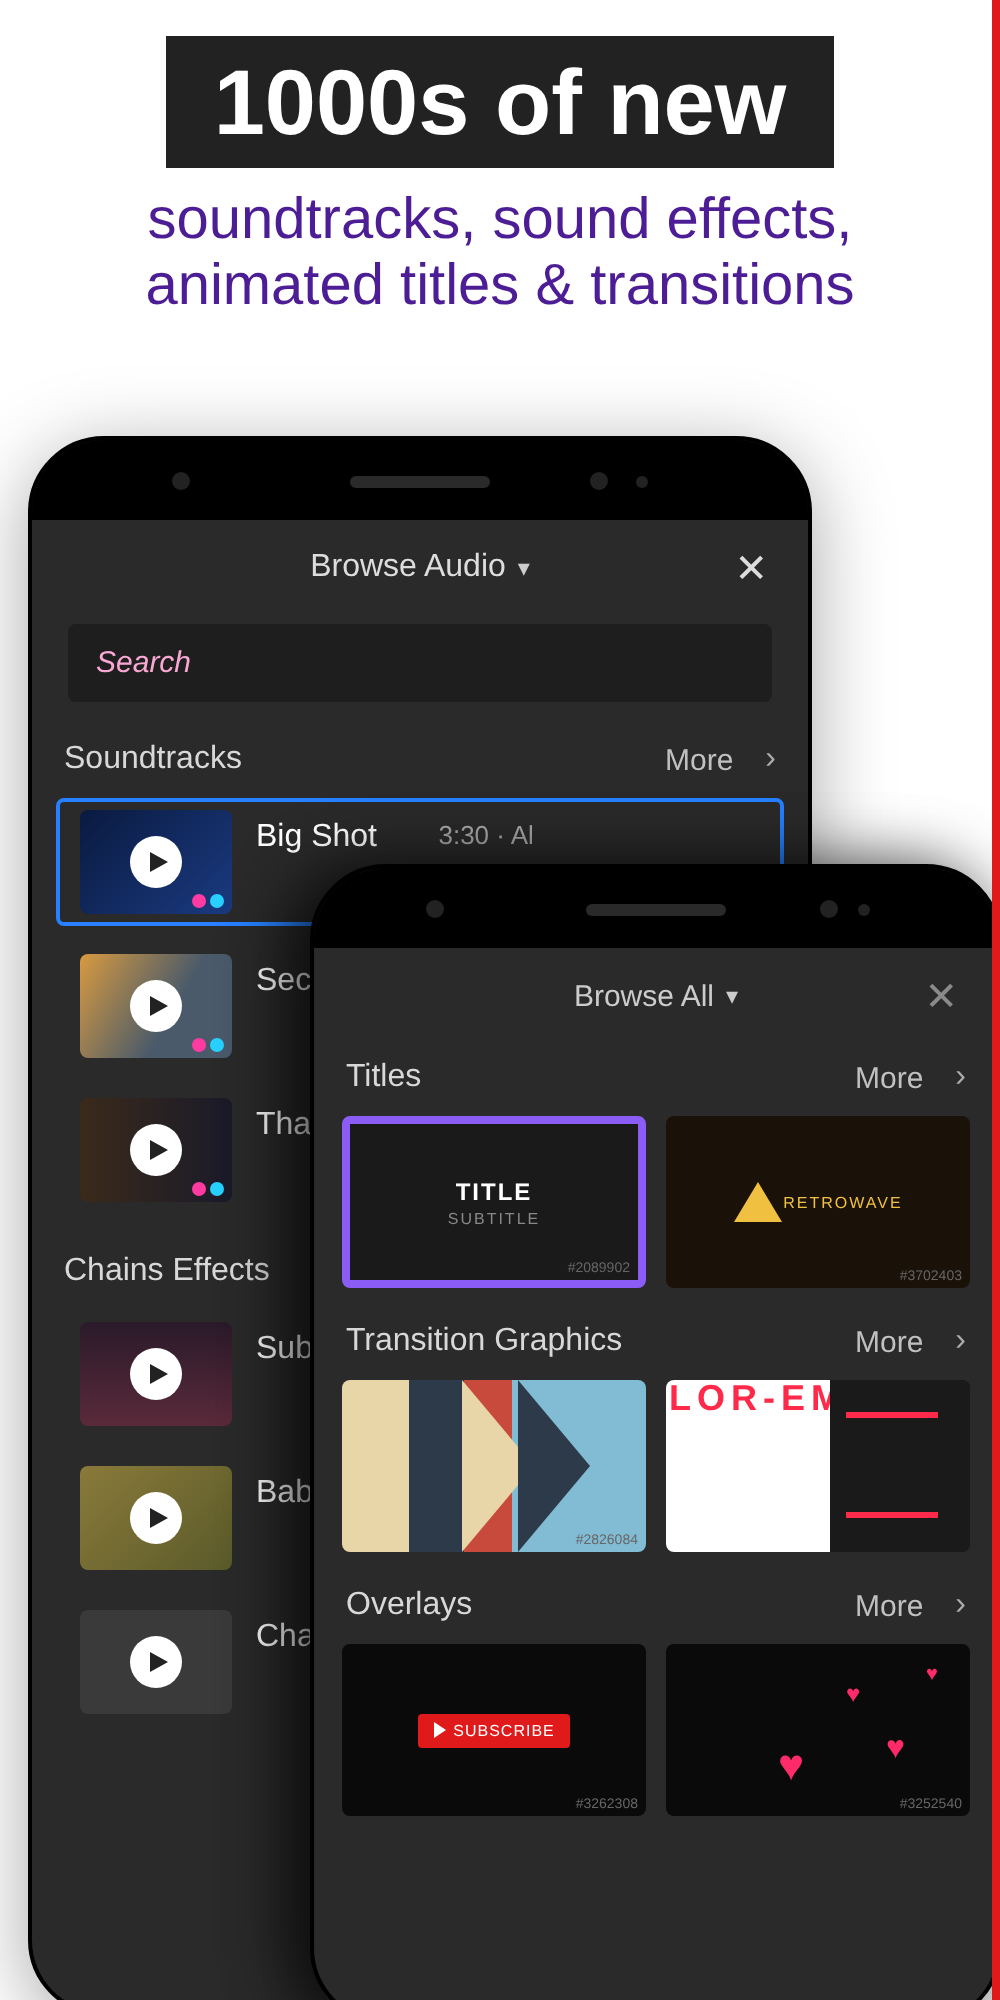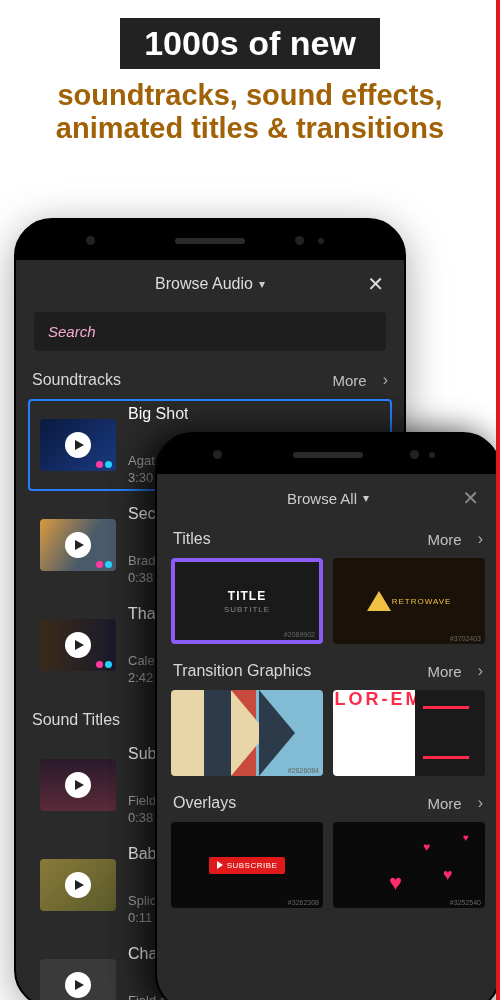--- a/index.html
+++ b/index.html
@@ -9,28 +9,28 @@
     background: #fff;
     font-family: -apple-system, BlinkMacSystemFont, "Segoe UI", Arial, sans-serif;
     overflow: hidden;
     position: relative;
   }
   .banner { text-align: center; padding-top: 18px; }
   .banner-top {
     display: inline-block;
     background: #222;
     color: #fff;
-    font-size: 34px;
+    font-size: 46px;
     font-weight: 700;
     padding: 6px 24px;
   }
   .banner-sub {
-    color: #a16207;
+    color: #4c1d95;
     font-size: 29px;
-    font-weight: 700;
+    font-weight: 400;
     margin-top: 10px;
     line-height: 1.15;
   }
 
   
   .phone {
     position: absolute;
     background: #141414;
     border-radius: 38px;
     box-shadow: 0 8px 40px rgba(0,0,0,0.35);
@@ -120,21 +120,21 @@
   }
   .play-circ{
     width:26px;height:26px;border-radius:50%;background:#fff;
     display:flex;align-items:center;justify-content:center;
   }
   .play-tri{
     width:0;height:0;border-left:9px solid #222;border-top:5px solid transparent;border-bottom:5px solid transparent;margin-left:2px;
   }
   .dots{position:absolute;bottom:3px;right:4px;display:flex;gap:2px;}
   .dots span{width:7px;height:7px;border-radius:50%;}
-  .track-info{display:flex;flex-direction:column;gap:2px;overflow:hidden;}
+  .track-info{display:flex;flex-direction:row;gap:2px;overflow:hidden;}
   .track-title{color:#fff;font-size:16px;white-space:nowrap;}
   .track-artist{color:#a8a8a8;font-size:13px;white-space:nowrap;margin-top:28px;}
   .track-meta{color:#a8a8a8;font-size:13px;white-space:nowrap;}
 
   
   #phone-all { left: 155px; top: 432px; width: 346px; height: 580px;
     box-shadow: -12px 0 30px rgba(0,0,0,0.6), 0 8px 40px rgba(0,0,0,0.35);}
   #phone-all .topbar{font-size:15px;color:#ccc;}
   #phone-all .close{font-size:20px;color:#8a8a8a;}
   .hscroll{
@@ -280,21 +280,21 @@
           </div>
       </div>
       <div class="track-info">
         <div class="track-title">That C</div>
         <div class="track-artist">Caley Ro</div>
         <div class="track-meta">2:42 · Po</div>
       </div>
     </div>
 
     <div class="section-hdr" style="padding-top:12px">
-      <span>Sound Titles</span>
+      <span>Chains Effects</span>
     </div>
 
     <div class="track" style="margin-left:12px">
       <div class="thumb" style="background:linear-gradient(180deg,#2a1a2a,#5a2a3a)">
         <div class="play">
             <div class="play-circ">
               <div class="play-tri"></div>
             </div>
           </div>
       </div>

